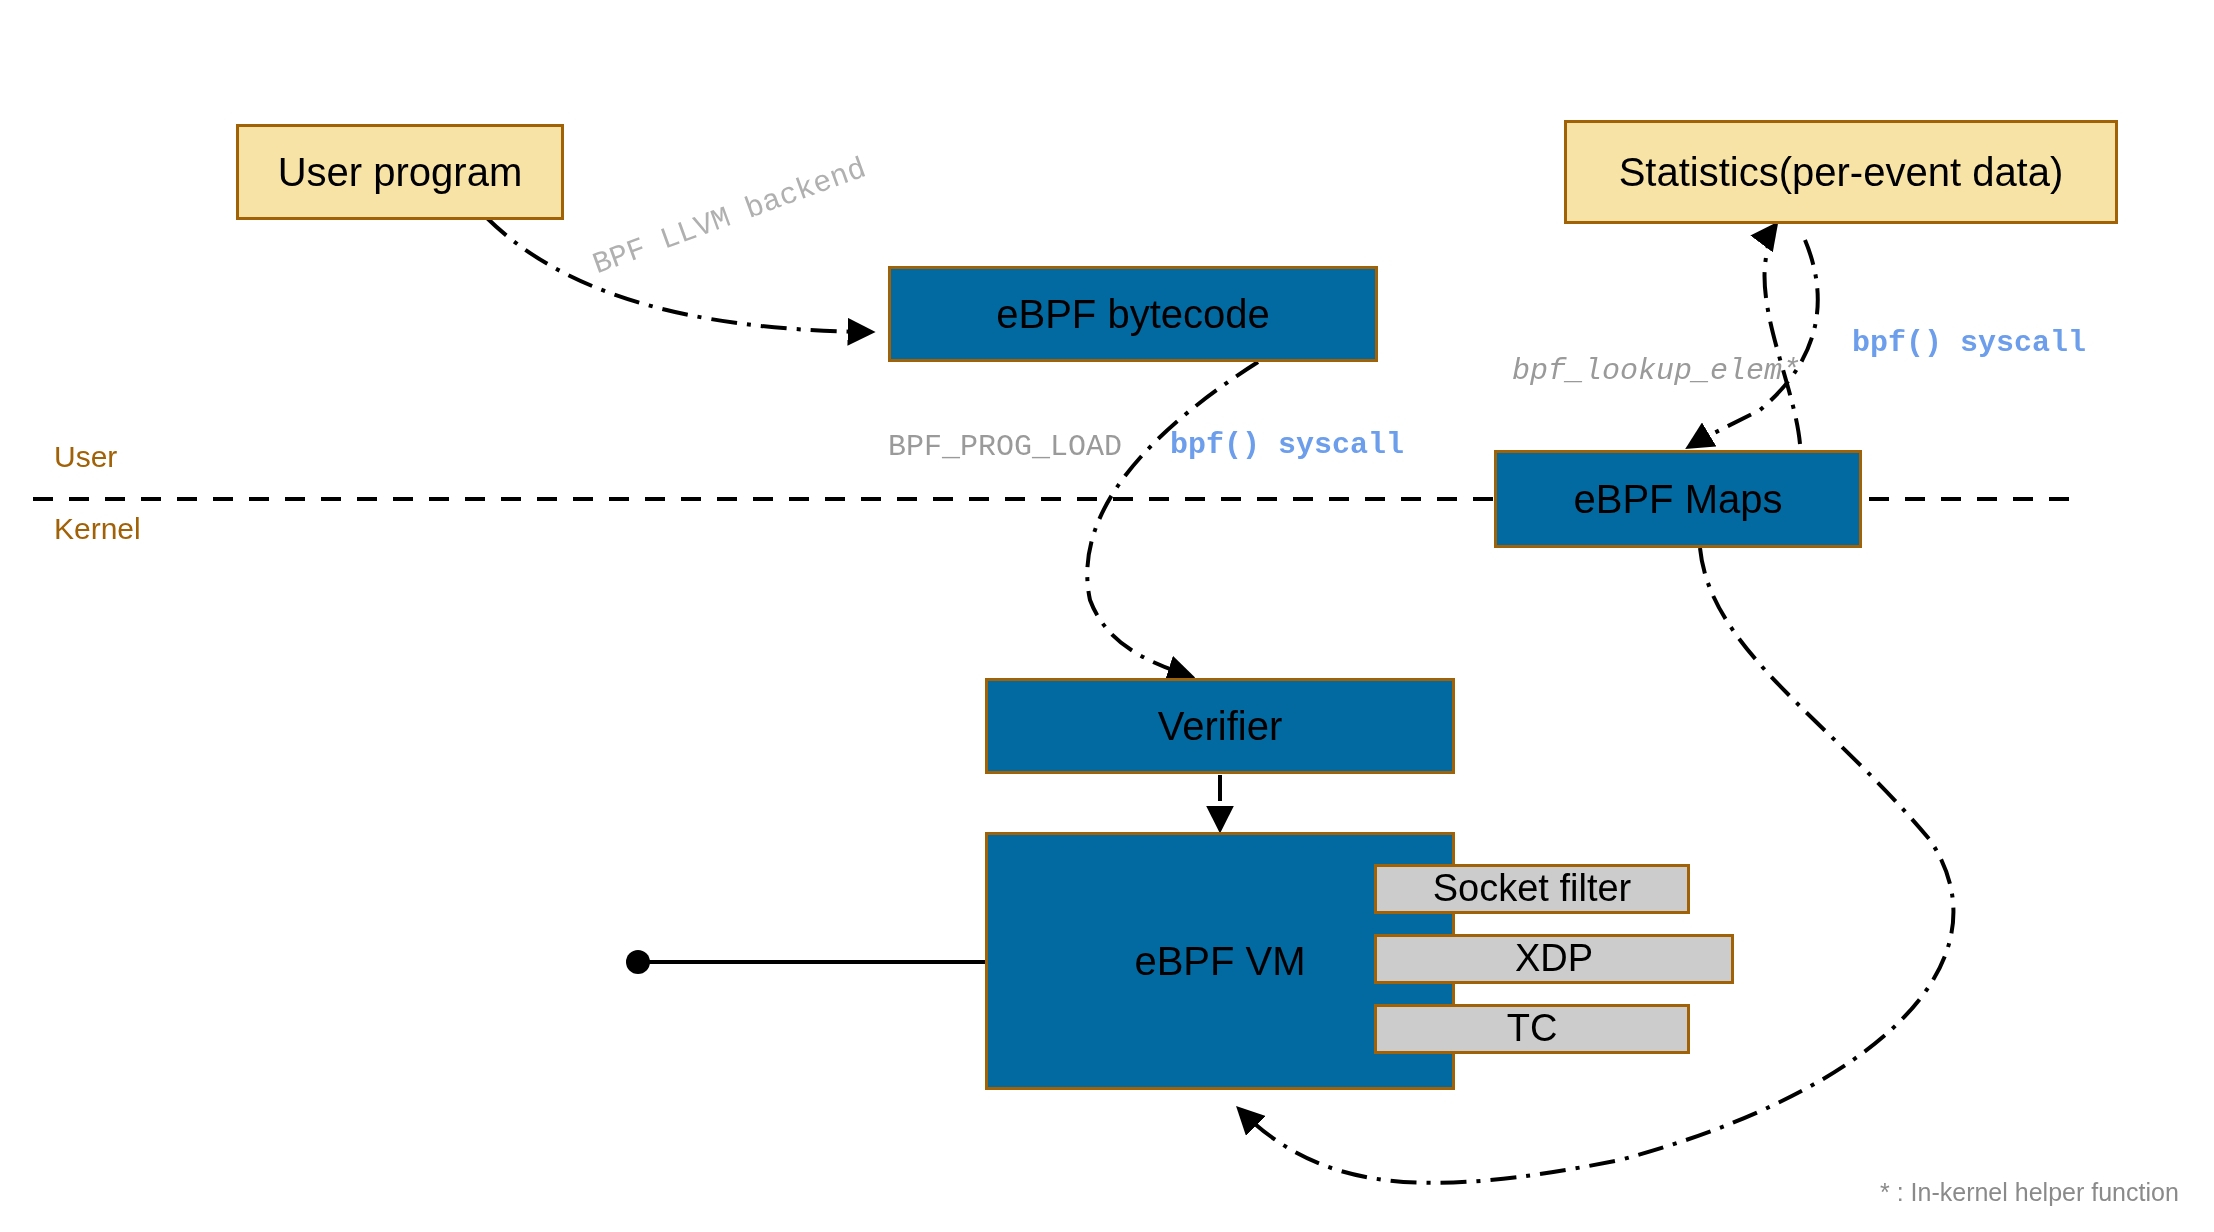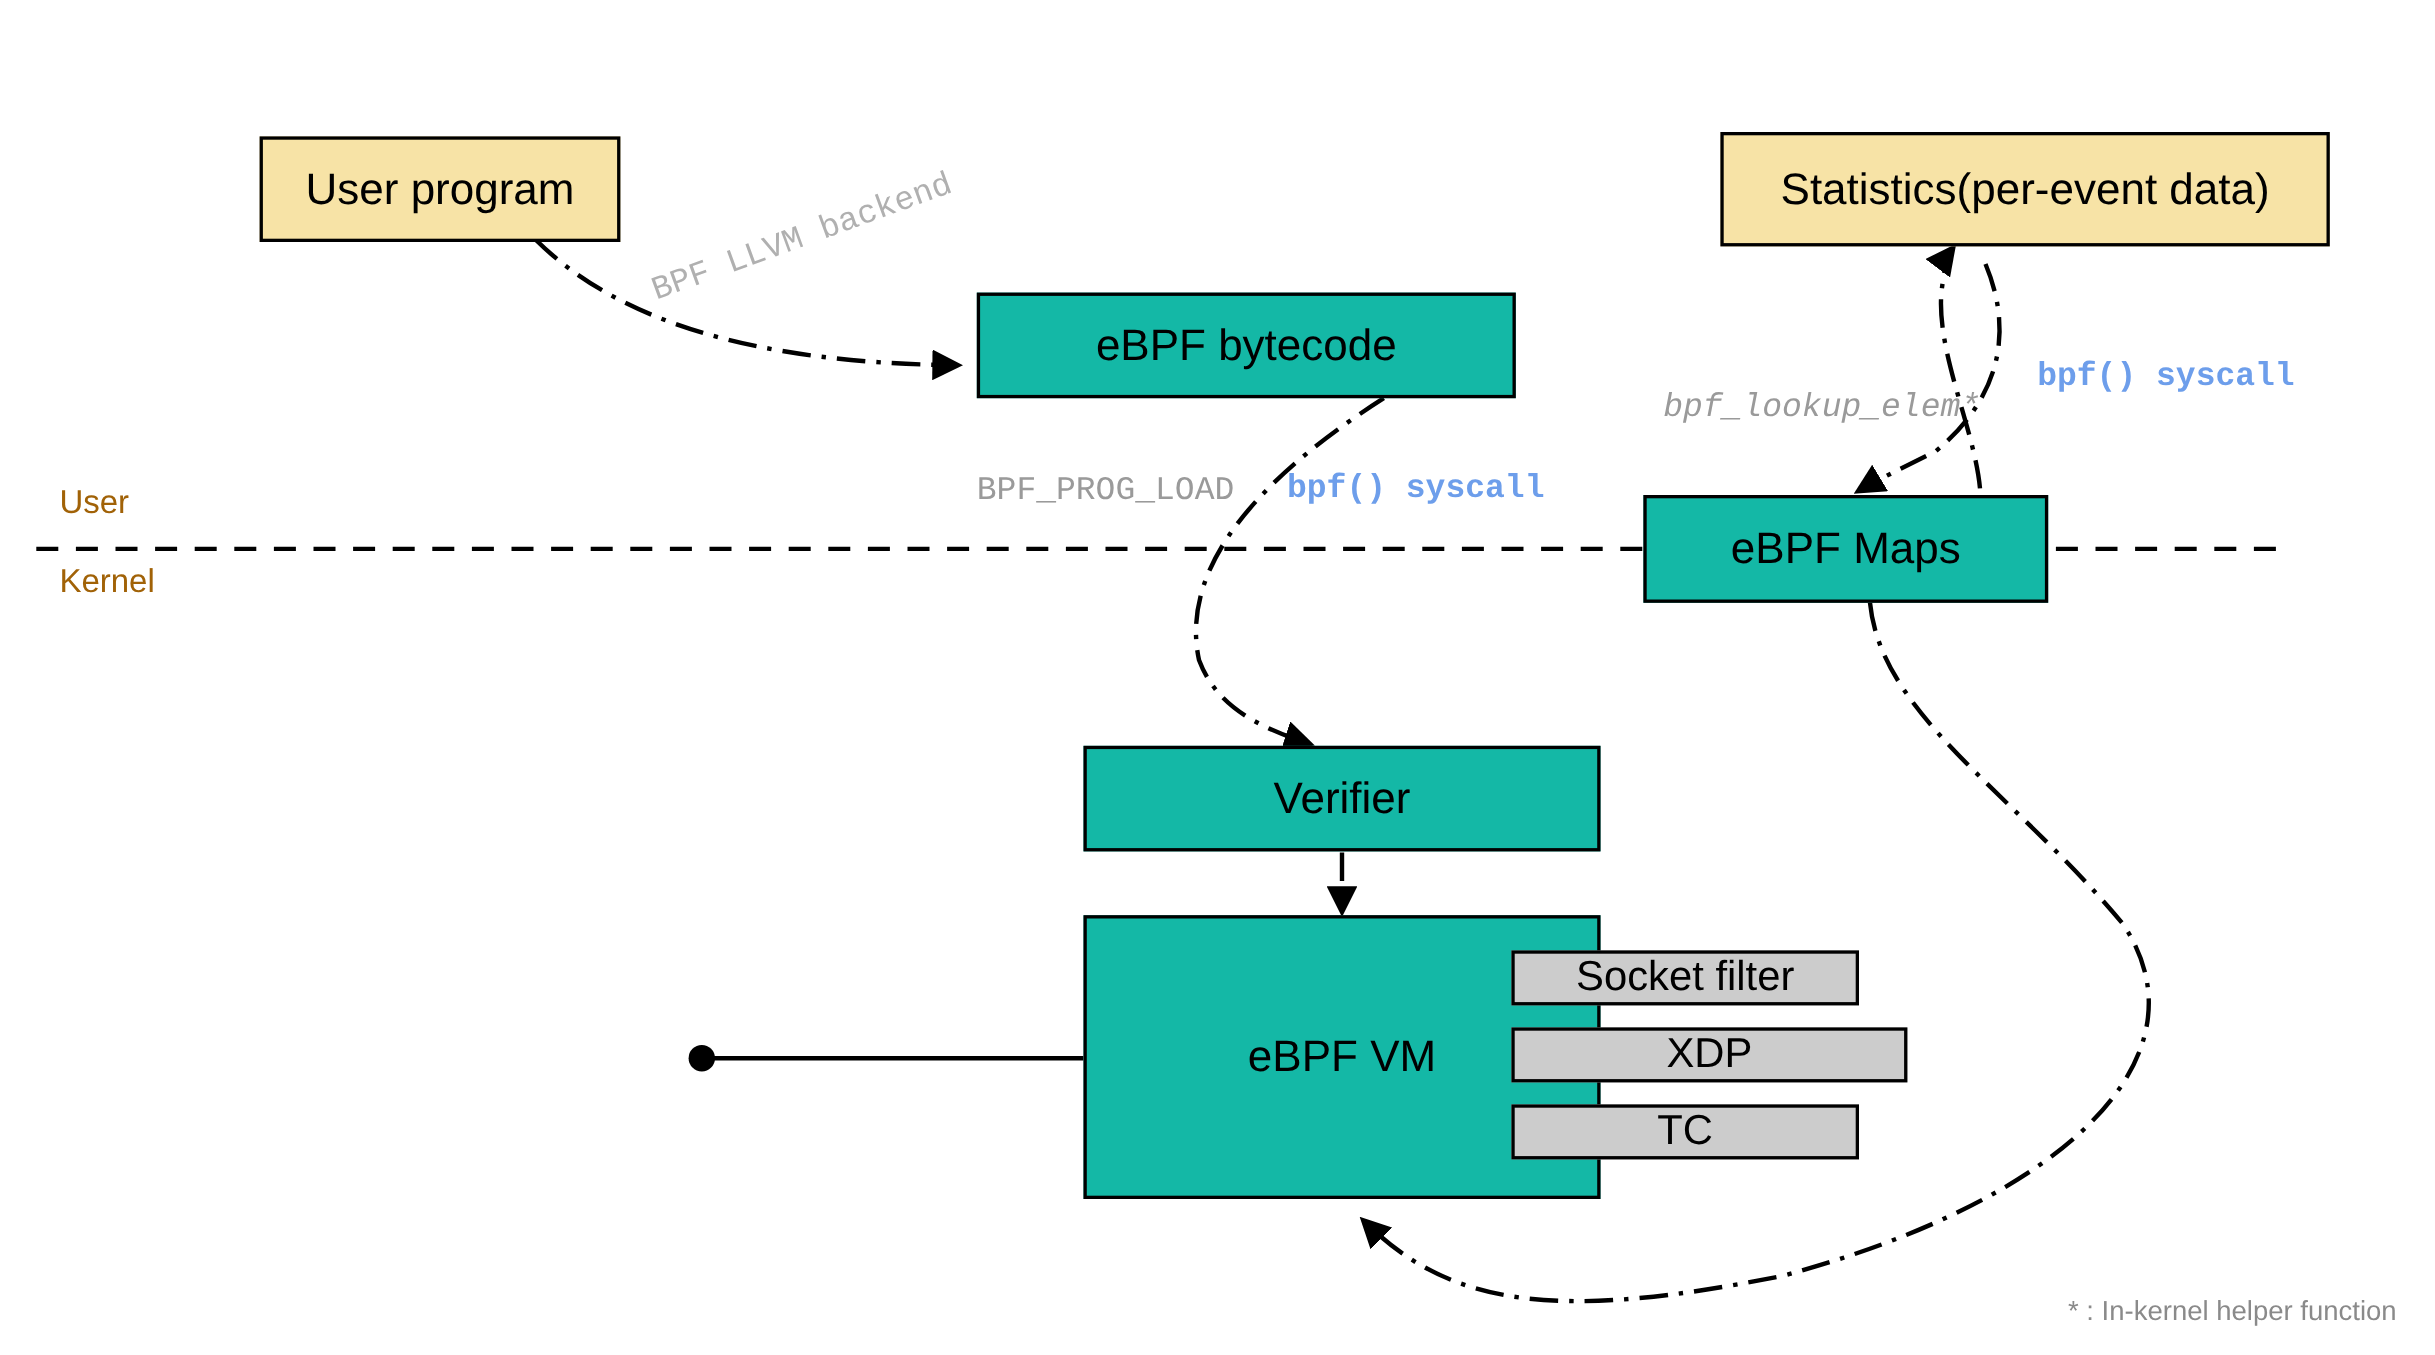--- a/index.html
+++ b/index.html
@@ -20,28 +20,28 @@
   #edges {
     position: absolute; left: 0; top: 0;
     width: 2214px; height: 1232px;
     pointer-events: none;
   }
   .node {
     position: absolute;
     display: flex;
     align-items: center;
     justify-content: center;
-    border: 3px solid #000000;
+    border: 3px solid #a16207;
     text-align: center;
     color: #000000;
     line-height: 1.1;
     white-space: nowrap;
   }
   .node.yellow { background: #F7E3A6; }
-  .node.green  { background: #14b8a6; }
+  .node.green  { background: #0369a1; }
   .node.gray   { background: #CCCCCC; }
   .node.white  { background: #FFFFFF; }
 
   .edge-label {
     position: absolute;
     font-family: "Liberation Mono", monospace;
     white-space: nowrap;
     line-height: 1;
   }
   .lbl-gray { color: #9a9a9a; }

